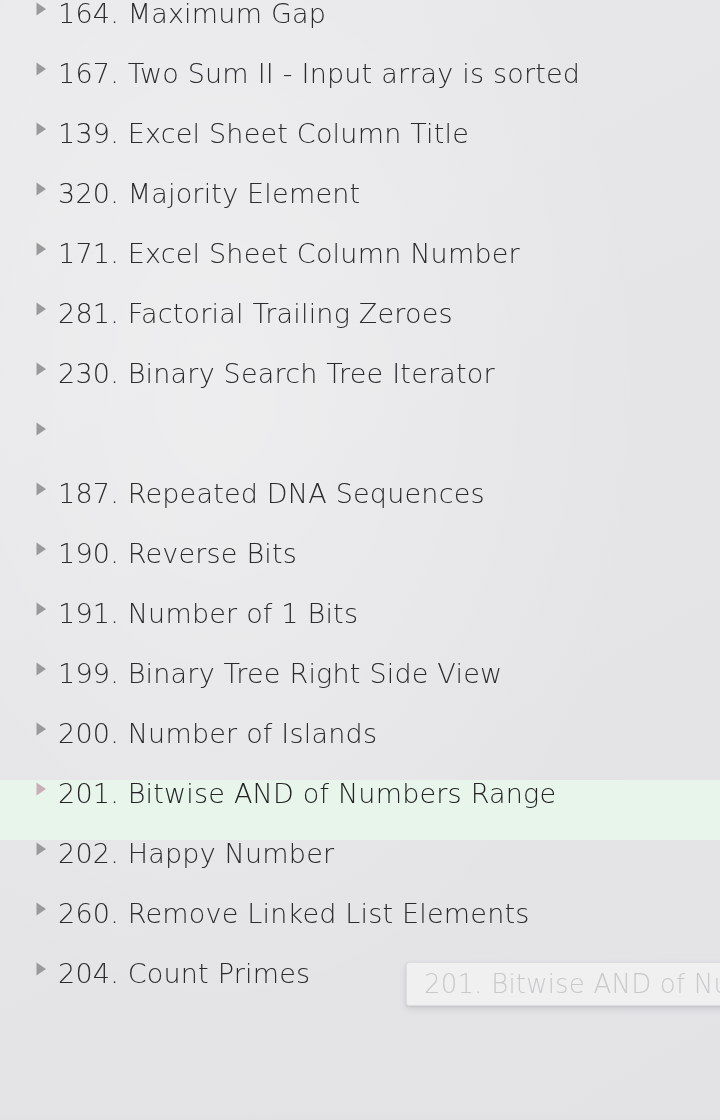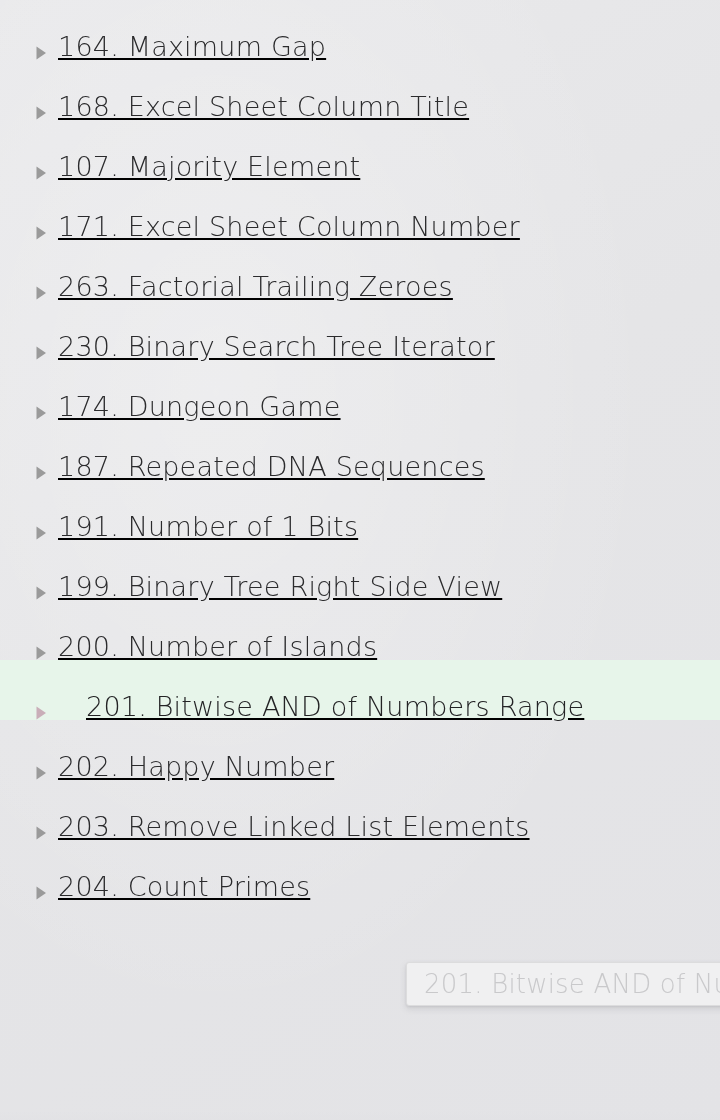--- a/index.html
+++ b/index.html
@@ -37,24 +37,23 @@
     top: 0;
     left: 0;
     right: 0;
     z-index: 2;
   }
 
   .row {
     position: relative;
     height: 60px;
     display: flex;
-    align-items: flex-end;
+    align-items: flex-start;
     padding-left: 34px;
     box-sizing: border-box;
-    text-decoration: underline;
   }
 
   .row.highlighted {
     background: #e7f5ea;
   }
 
   .arrow {
     width: 14px;
     height: 16px;
     flex: 0 0 14px;
@@ -70,21 +69,20 @@
     font-size: 27px;
     font-weight: 300;
     letter-spacing: 0.2px;
     color: #2b2b2d;
     white-space: nowrap;
     line-height: 1;
     font-family: "DejaVu Sans", sans-serif;
   }
   .row.highlighted .row-label {
     color: #232325;
-    margin-left: 28px;
   }
 
   
   .overlay-box {
     position: absolute;
     left: 406px;
     top: 962px;
     width: 360px;
     height: 44px;
     box-sizing: border-box;
@@ -133,76 +131,91 @@
           </svg>
         </span>
         <span class="row-label">164. Maximum Gap</span>
       </div>
       <div class="row">
         <span class="arrow">
           <svg width="14" height="16" viewBox="0 0 14 16">
             <polygon class="tri" points="2.5,1.5 12,8 2.5,14.5"></polygon>
           </svg>
         </span>
-        <span class="row-label">168. Excel Sheet Column Title</span>
-      </div>
-      <div class="row">
-        <span class="arrow">
-          <svg width="14" height="16" viewBox="0 0 14 16">
-            <polygon class="tri" points="2.5,1.5 12,8 2.5,14.5"></polygon>
-          </svg>
-        </span>
-        <span class="row-label">107. Majority Element</span>
+        <span class="row-label">167. Two Sum II - Input array is sorted</span>
+      </div>
+      <div class="row">
+        <span class="arrow">
+          <svg width="14" height="16" viewBox="0 0 14 16">
+            <polygon class="tri" points="2.5,1.5 12,8 2.5,14.5"></polygon>
+          </svg>
+        </span>
+        <span class="row-label">139. Excel Sheet Column Title</span>
+      </div>
+      <div class="row">
+        <span class="arrow">
+          <svg width="14" height="16" viewBox="0 0 14 16">
+            <polygon class="tri" points="2.5,1.5 12,8 2.5,14.5"></polygon>
+          </svg>
+        </span>
+        <span class="row-label">320. Majority Element</span>
       </div>
       <div class="row">
         <span class="arrow">
           <svg width="14" height="16" viewBox="0 0 14 16">
             <polygon class="tri" points="2.5,1.5 12,8 2.5,14.5"></polygon>
           </svg>
         </span>
         <span class="row-label">171. Excel Sheet Column Number</span>
       </div>
       <div class="row">
         <span class="arrow">
           <svg width="14" height="16" viewBox="0 0 14 16">
             <polygon class="tri" points="2.5,1.5 12,8 2.5,14.5"></polygon>
           </svg>
         </span>
-        <span class="row-label">263. Factorial Trailing Zeroes</span>
+        <span class="row-label">281. Factorial Trailing Zeroes</span>
       </div>
       <div class="row">
         <span class="arrow">
           <svg width="14" height="16" viewBox="0 0 14 16">
             <polygon class="tri" points="2.5,1.5 12,8 2.5,14.5"></polygon>
           </svg>
         </span>
         <span class="row-label">230. Binary Search Tree Iterator</span>
       </div>
       <div class="row">
         <span class="arrow">
           <svg width="14" height="16" viewBox="0 0 14 16">
             <polygon class="tri" points="2.5,1.5 12,8 2.5,14.5"></polygon>
           </svg>
         </span>
-        <span class="row-label">174. Dungeon Game</span>
       </div>
       <div class="row">
         <span class="arrow">
           <svg width="14" height="16" viewBox="0 0 14 16">
             <polygon class="tri" points="2.5,1.5 12,8 2.5,14.5"></polygon>
           </svg>
         </span>
         <span class="row-label">187. Repeated DNA Sequences</span>
       </div>
       <div class="row">
         <span class="arrow">
           <svg width="14" height="16" viewBox="0 0 14 16">
             <polygon class="tri" points="2.5,1.5 12,8 2.5,14.5"></polygon>
           </svg>
         </span>
+        <span class="row-label">190. Reverse Bits</span>
+      </div>
+      <div class="row">
+        <span class="arrow">
+          <svg width="14" height="16" viewBox="0 0 14 16">
+            <polygon class="tri" points="2.5,1.5 12,8 2.5,14.5"></polygon>
+          </svg>
+        </span>
         <span class="row-label">191. Number of 1 Bits</span>
       </div>
       <div class="row">
         <span class="arrow">
           <svg width="14" height="16" viewBox="0 0 14 16">
             <polygon class="tri" points="2.5,1.5 12,8 2.5,14.5"></polygon>
           </svg>
         </span>
         <span class="row-label">199. Binary Tree Right Side View</span>
       </div>
@@ -229,21 +242,21 @@
           </svg>
         </span>
         <span class="row-label">202. Happy Number</span>
       </div>
       <div class="row">
         <span class="arrow">
           <svg width="14" height="16" viewBox="0 0 14 16">
             <polygon class="tri" points="2.5,1.5 12,8 2.5,14.5"></polygon>
           </svg>
         </span>
-        <span class="row-label">203. Remove Linked List Elements</span>
+        <span class="row-label">260. Remove Linked List Elements</span>
       </div>
       <div class="row">
         <span class="arrow">
           <svg width="14" height="16" viewBox="0 0 14 16">
             <polygon class="tri" points="2.5,1.5 12,8 2.5,14.5"></polygon>
           </svg>
         </span>
         <span class="row-label">204. Count Primes</span>
       </div>
     </div>

